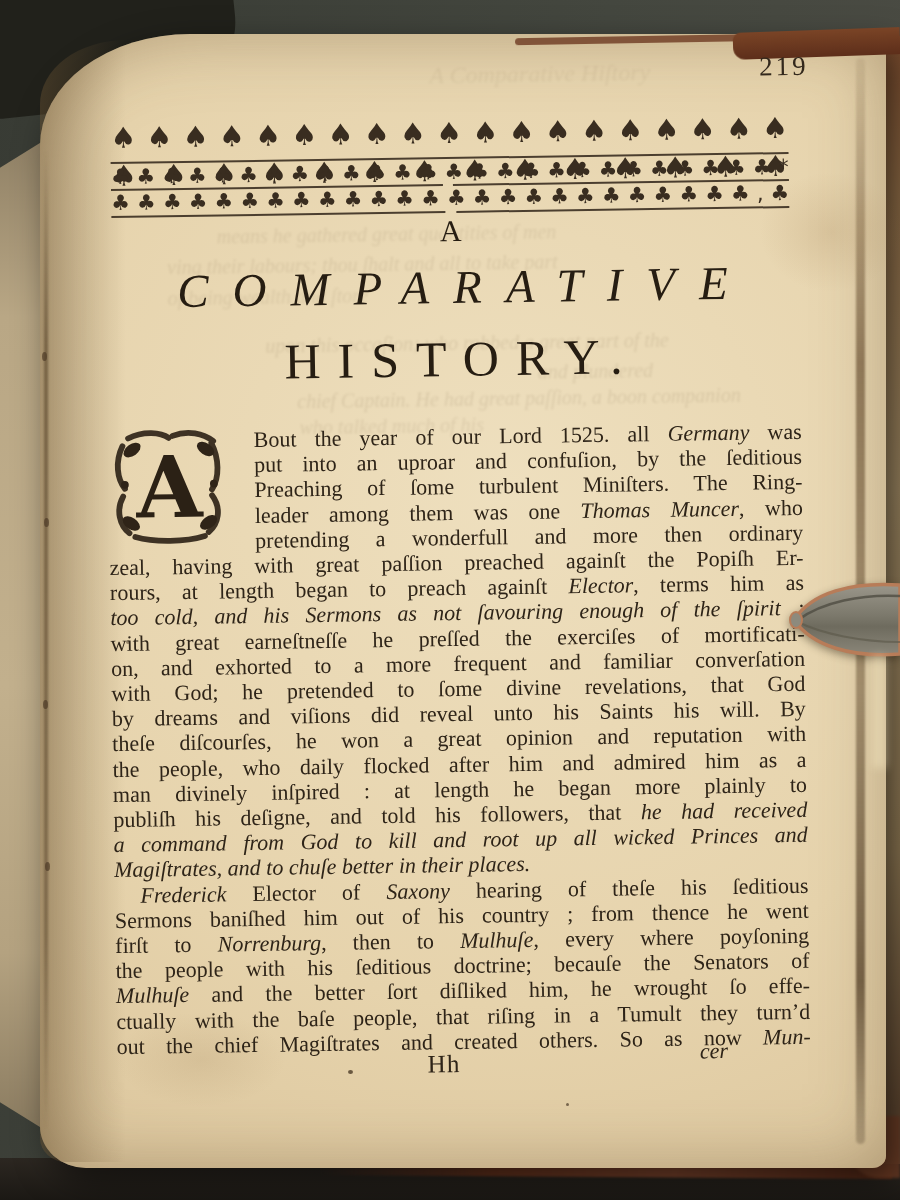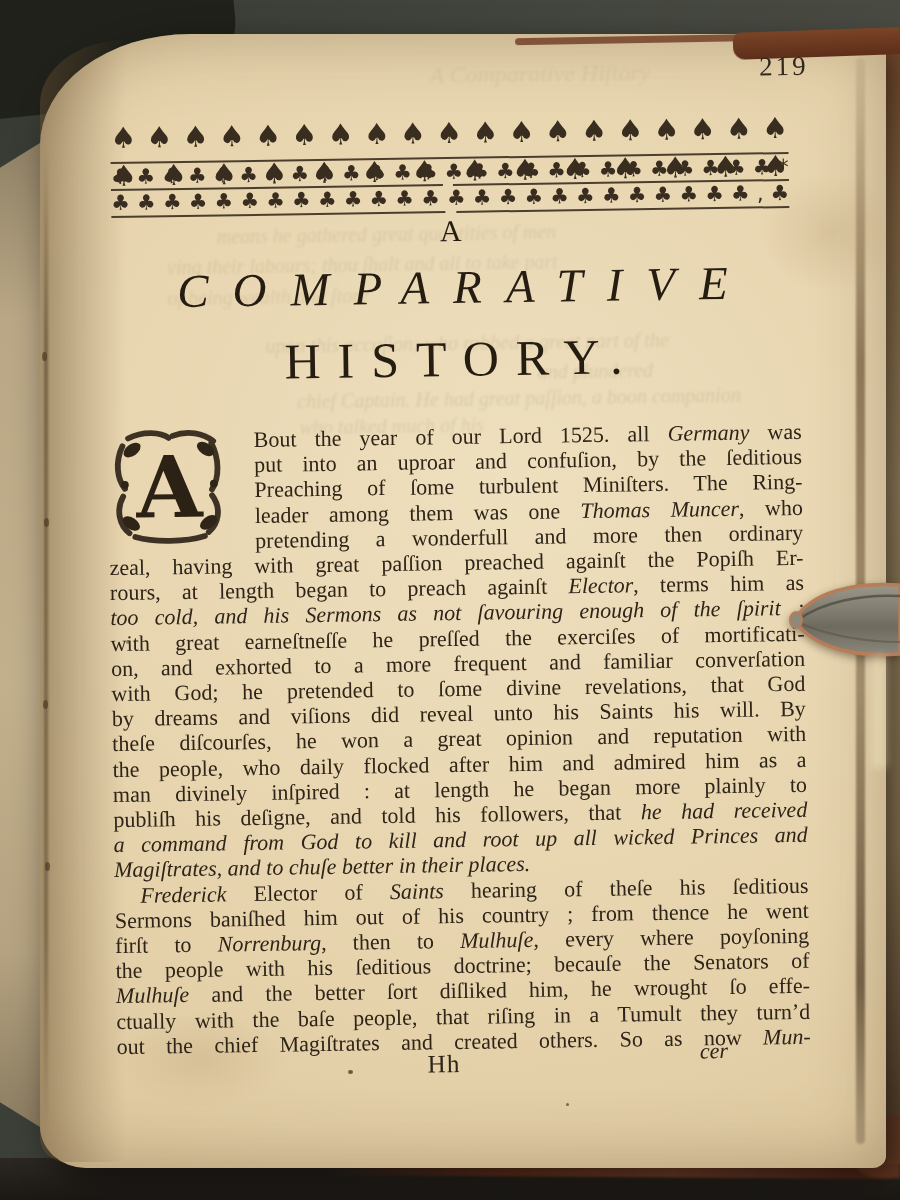--- a/index.html
+++ b/index.html
@@ -185,21 +185,21 @@
         <div class="ln"><span>with great earneſtneſſe he preſſed the exerciſes of mortificati-</span></div>
         <div class="ln"><span>on, and exhorted to a more frequent and familiar converſation</span></div>
         <div class="ln"><span>with God; he pretended to ſome divine revelations, that God</span></div>
         <div class="ln"><span>by dreams and viſions did reveal unto his Saints his will. By</span></div>
         <div class="ln"><span>theſe diſcourſes, he won a great opinion and reputation with</span></div>
         <div class="ln"><span>the people, who daily flocked after him and admired him as a</span></div>
         <div class="ln"><span>man divinely inſpired : at length he began more plainly to</span></div>
         <div class="ln"><span>publiſh his deſigne, and told his followers, that </span><span class="it">he had received</span></div>
         <div class="ln"><span class="it">a command from God to kill and root up all wicked Princes and</span></div>
         <div class="ln end"><span class="it">Magiſtrates, and to chuſe better in their places.</span></div>
-        <div class="ln ind"><span class="it">Frederick</span><span> Elector of </span><span class="it">Saints</span><span> hearing of theſe his ſeditious</span></div>
+        <div class="ln ind"><span class="it">Frederick</span><span> Elector of </span><span class="it">Saxony</span><span> hearing of theſe his ſeditious</span></div>
         <div class="ln"><span>Sermons baniſhed him out of his country ; from thence he went</span></div>
         <div class="ln"><span>firſt to </span><span class="it">Norrenburg</span><span>, then to </span><span class="it">Mulhuſe</span><span>, every where poyſoning</span></div>
         <div class="ln"><span>the people with his ſeditious doctrine; becauſe the Senators of</span></div>
         <div class="ln"><span class="it">Mulhuſe</span><span> and the better ſort diſliked him, he wrought ſo effe-</span></div>
         <div class="ln"><span>ctually with the baſe people, that riſing in a Tumult they turn’d</span></div>
         <div class="ln"><span>out the chief Magiſtrates and created others. So as now </span><span class="it">Mun-</span></div>
       </div>
 
     <div class="sig">Hh</div>
     <div class="catch">cer</div>

